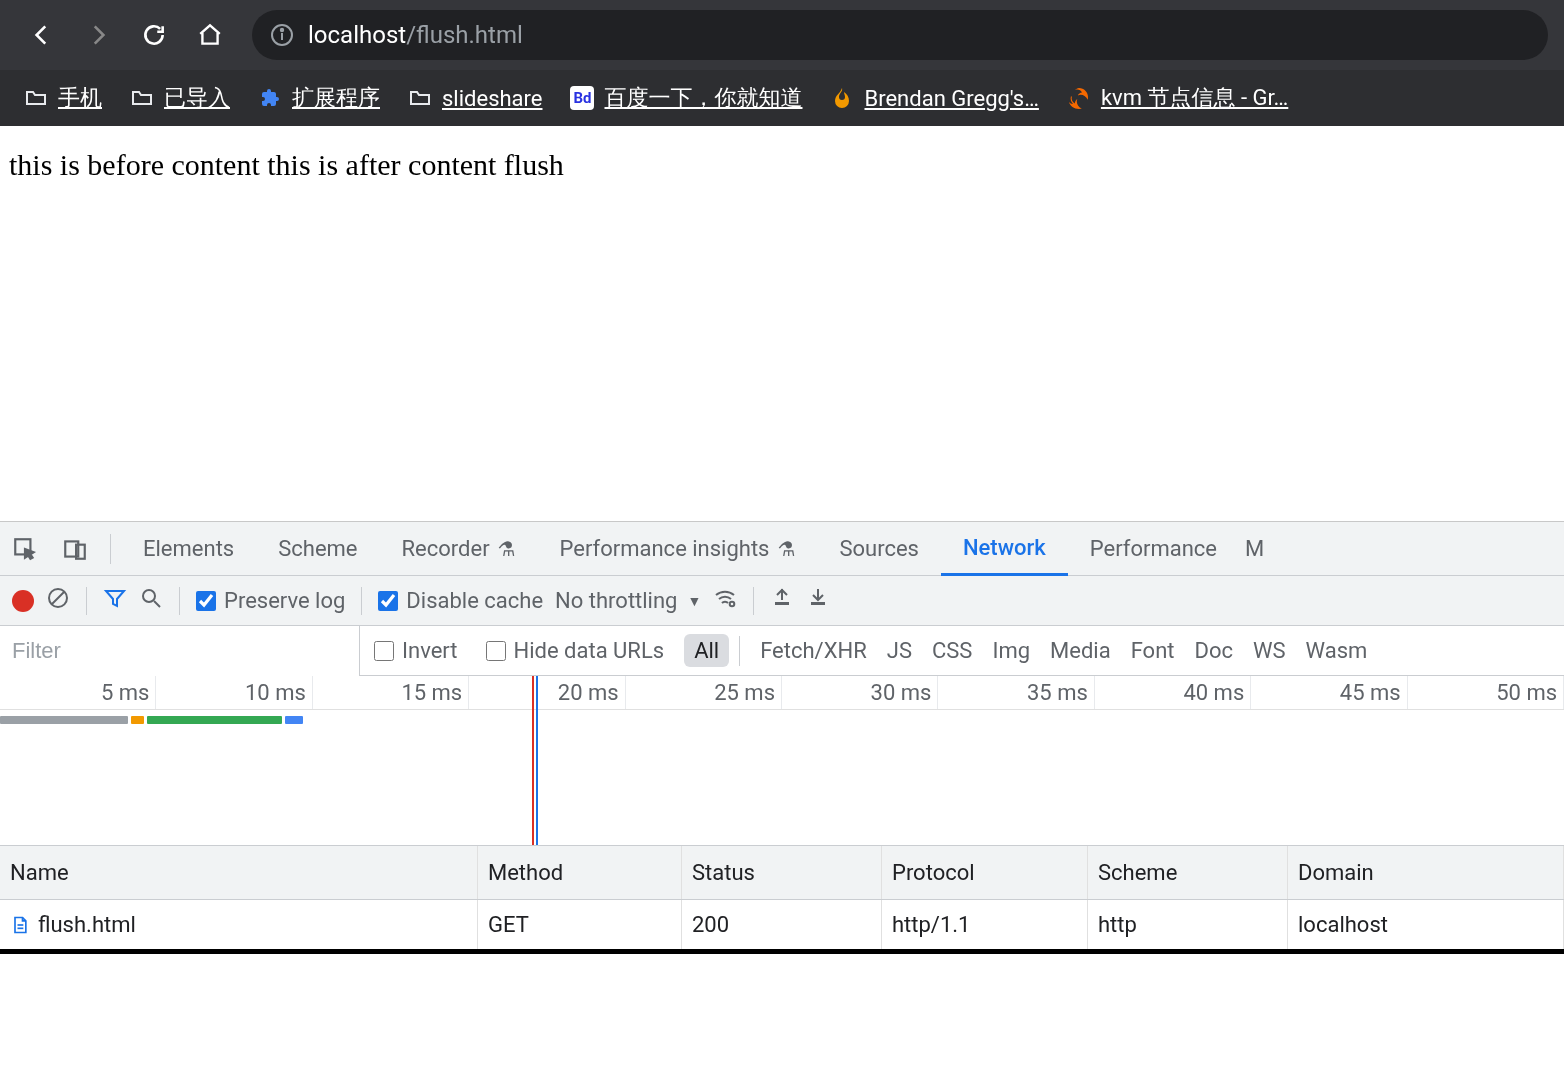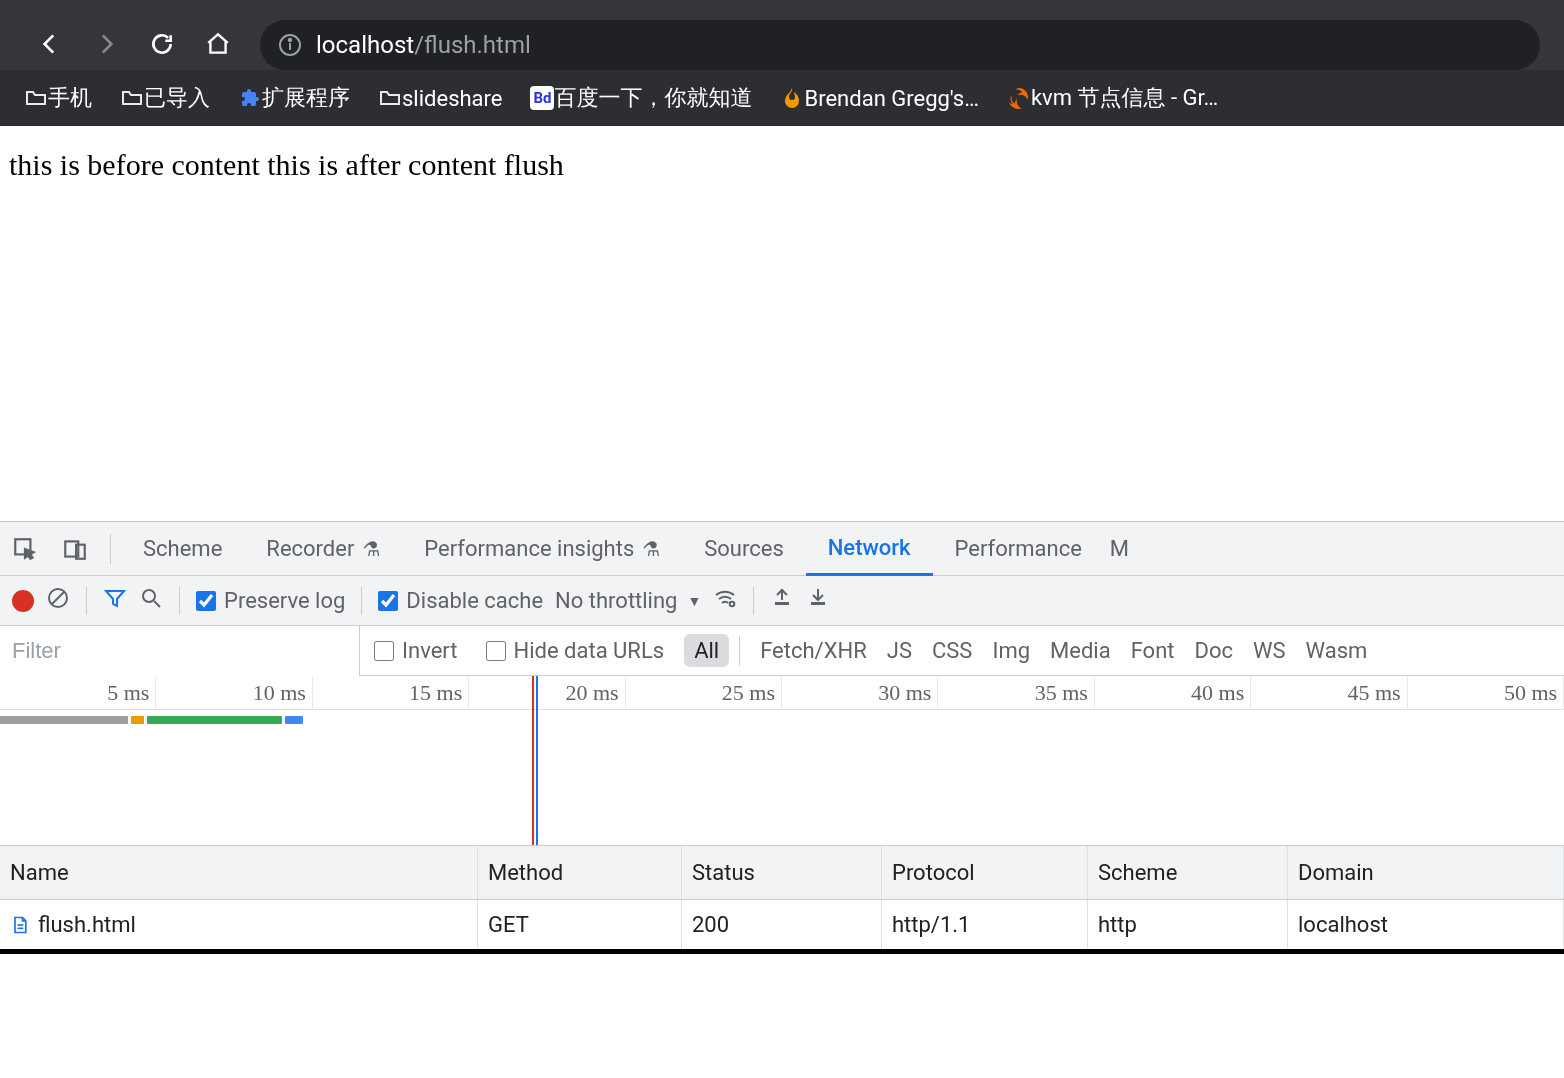--- a/index.html
+++ b/index.html
@@ -1,28 +1,28 @@
 <!DOCTYPE html>
 <html><head>
 <meta charset="utf-8">
 <style>
   * { box-sizing: border-box; margin: 0; padding: 0; }
   html, body { width: 1564px; height: 1078px; font-family: -apple-system, "Segoe UI", Roboto, Arial, sans-serif; overflow: hidden; background: #fff; }
   
   .browser-chrome { background: #35363a; color: #fff; }
-  .nav-row { display: flex; align-items: flex-end; height: 70px; padding: 0 24px; gap: 4px; }
+  .nav-row { display: flex; align-items: center; height: 70px; padding: 0 16px; gap: 4px; }
   .nav-btn { width: 52px; height: 52px; display: flex; align-items: center; justify-content: center; border-radius: 50%; cursor: pointer; color: #fff; }
   .nav-btn.disabled { color: #888; }
   .nav-btn svg { width: 26px; height: 26px; }
   .address-bar { flex: 1; height: 50px; background: #202124; border-radius: 25px; margin-left: 12px; display: flex; align-items: center; padding: 0 18px; gap: 14px; color: #ccc; font-size: 24px; }
   .address-bar .info-icon { width: 24px; height: 24px; display:flex; align-items:center; justify-content:center; }
   .address-bar .url-host { color: #fff; }
   .address-bar .url-path { color: #9aa0a6; }
   .bookmarks-row { display: flex; align-items: center; height: 56px; padding: 0 14px; gap: 8px; background: #2d2e31; color: #fff; font-size: 22px; overflow:hidden;}
-  .bm-item { display: flex; align-items: center; padding: 4px 10px; border-radius: 4px; cursor: pointer; white-space: nowrap;}
+  .bm-item { display: flex; align-items: center; gap: 10px; padding: 4px 10px; border-radius: 4px; cursor: pointer; white-space: nowrap; text-decoration: underline;}
   .bm-item svg, .bm-item .favicon { width: 24px; height: 24px; flex: none; }
   .favicon { display:inline-flex; align-items:center; justify-content:center; border-radius:4px; font-size:15px; font-weight:bold;}
   .favicon.baidu { background:#fff; color:#2932e1; }
   .favicon.grafana { background:transparent; }
   
   .page-content { height: 395px; background: #fff; color: #000; font-size: 30px; padding: 22px 9px; font-family: "Times New Roman", serif; }
   
   .devtools { height: calc(1078px - 70px - 56px - 395px); display: flex; flex-direction: column; border-top: 1px solid #c8c8c8; background:#fff; color:#202124;}
   
   .dt-tabs { display: flex; align-items: center; height: 54px; background: #f1f3f4; border-bottom: 1px solid #cacdd1; font-size: 22px; color:#5f6368;}
@@ -49,21 +49,21 @@
   .nw-filter .filter-input::placeholder{color:#9aa0a6;}
   .nw-filter label{display:flex;align-items:center;gap:8px;padding:0 14px;cursor:pointer;}
   .nw-filter input[type=checkbox]{width:20px;height:20px;}
   .nw-filter .vsep{width:1px;height:30px;background:#cacdd1;margin:0 10px;}
   .nw-filter .type-pill{padding:4px 10px;border-radius:6px;cursor:pointer;}
   .nw-filter .type-pill.active{background:#dadce0;color:#202124;}
   .nw-filter .types{display:flex;align-items:center;padding:0 6px;}
   
   .nw-overview{height:170px;border-bottom:1px solid #cacdd1;background:#fff;position:relative;}
   .nw-overview .ticks{display:flex;height:34px;border-bottom:1px solid #e0e0e0;font-size:22px;color:#5f6368;}
-  .nw-overview .tick{flex:1;position:relative;border-right:1px solid #e8eaed;font-family:Liberation Serif, serif;}
+  .nw-overview .tick{flex:1;position:relative;border-right:1px solid #e8eaed;}
   .nw-overview .tick span{position:absolute;right:6px;top:4px;}
   .nw-overview .bars{position:relative;height:10px;margin-top:6px;}
   .nw-overview .bar{position:absolute;height:8px;top:0;border-radius:1px;}
   .nw-overview .playhead{position:absolute;top:0;bottom:0;width:0;}
   .nw-overview .playhead .red{position:absolute;top:0;bottom:0;width:2px;background:#d93025;left:0;}
   .nw-overview .playhead .blue{position:absolute;top:0;bottom:0;width:2px;background:#1a73e8;left:4px;}
   
   .nw-table{flex:1;overflow:hidden;font-size:22px;color:#202124;}
   .nw-table .thead,.nw-table .trow{display:grid;grid-template-columns:478px 204px 200px 206px 200px 1fr;align-items:center;height:54px;}
   .nw-table .thead{background:#f1f3f4;border-bottom:1px solid #cacdd1;color:#202124;}
@@ -168,20 +168,23 @@
           <path d="M12 12l8 3-3 2 2 3-2 1-2-3-3 2z" fill="#5f6368"></path>
         </svg>
     </div>
     <div class="dt-tab-btn">
       <svg viewBox="0 0 24 24" fill="none" stroke="#5f6368" stroke-width="2">
           <rect x="3" y="5" width="12" height="14"></rect>
           <rect x="13" y="8" width="8" height="13"></rect>
         </svg>
     </div>
     <div class="vsep"></div>
+    <div class="dt-tab">
+        <span>Elements</span>
+      </div>
     <div class="dt-tab">
         <span>Scheme</span>
       </div>
     <div class="dt-tab">
         <span>Recorder</span>
         <span class="flask">⚗</span>
       </div>
     <div class="dt-tab">
         <span>Performance insights</span>
         <span class="flask">⚗</span>

